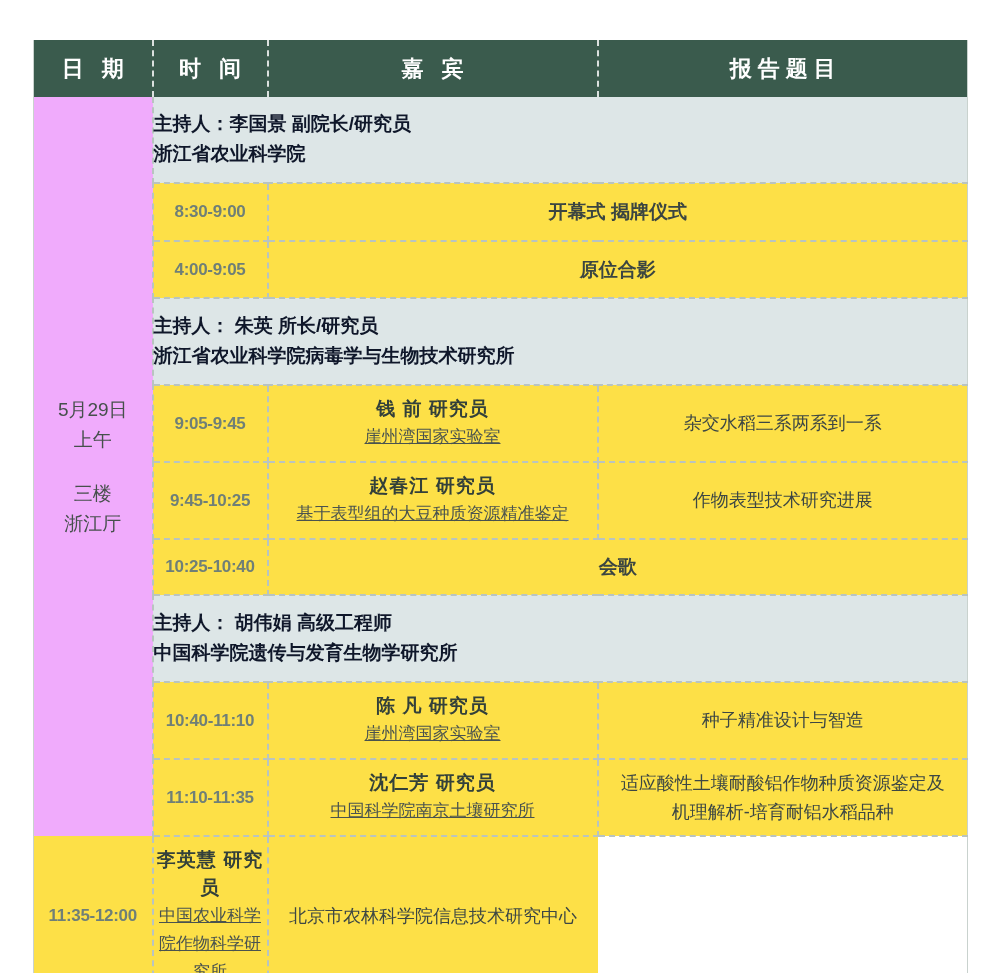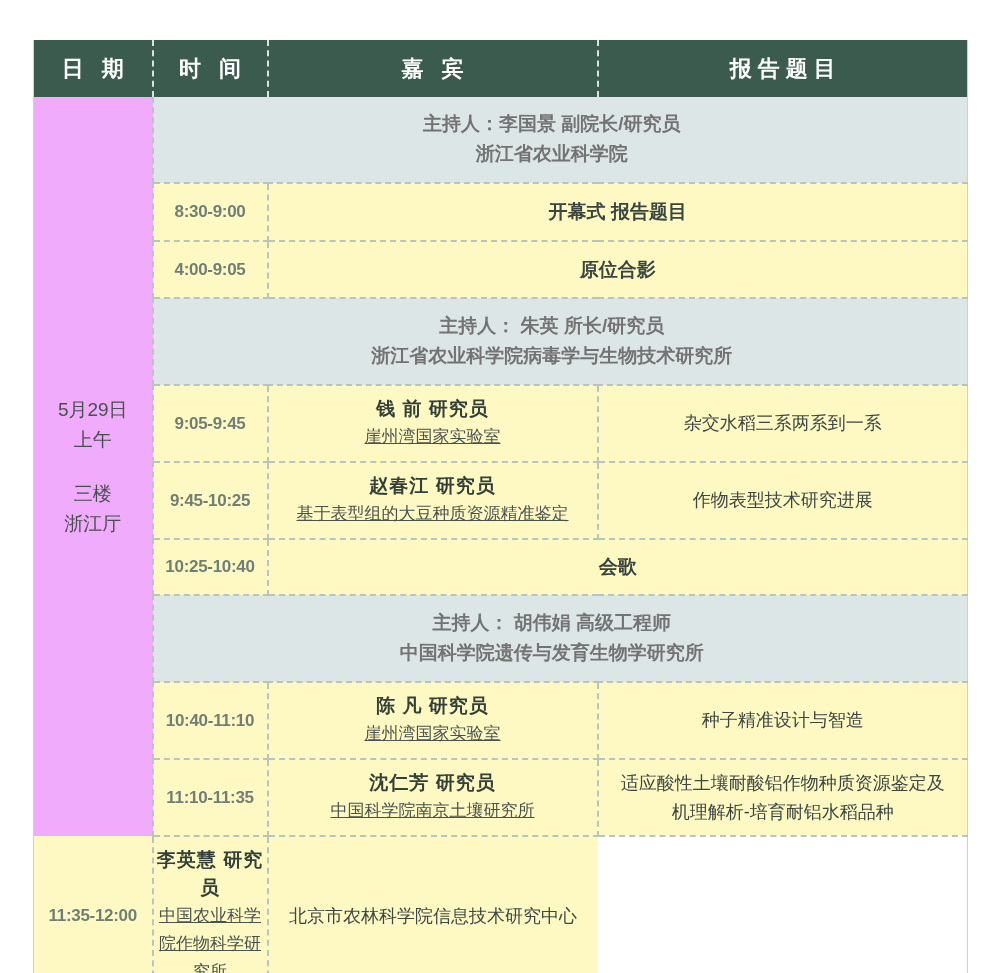--- a/index.html
+++ b/index.html
@@ -51,21 +51,21 @@
     text-indent: 6px;
     border-right: 2px dashed rgba(255,255,255,0.82);
   }
   .hdr th:last-child { border-right: none; }
 
   
   .dash-r { border-right: 2px dashed #b9c4c0; }
   .dash-b { border-bottom: 2px dashed #b9c4c0; }
   .solid-b { border-bottom: 1px solid #dfe5e3; }
 
-  .cell-plain { background: #fef9c3; }
+  .cell-plain { background: #fde047; }
   .cell-host  { background: #dde6e7; }
   .cell-date  { background: #f0abfc; }
 
   
   col.c-date  { width: 119px; }
   col.c-time  { width: 115px; }
   col.c-guest { width: 330px; }
   col.c-topic { width: 370px; }
 
   
@@ -80,22 +80,21 @@
 
   .time-txt {
     text-align: center;
     color: #6f7f77;
     font-size: 17px;
     font-weight: bold;
     letter-spacing: -0.3px;
   }
 
   .host-txt {
-    text-align: center;
-    color: #737373;
+    color: #0f172a;
     font-size: 19px;
     font-weight: bold;
     line-height: 30px;
     padding: 12px 17px 13px 0;
   }
   .host-txt .l2 { display: block; }
 
   .center-strong {
     text-align: center;
     color: #3b4541;
@@ -169,21 +168,21 @@
           <span class="l2">浙江省农业科学院</span>
         </div>
       </td>
     </tr>
 
     <tr>
       <td class="cell-plain dash-r dash-b" style="height:58px">
         <div class="time-txt">8:30-9:00</div>
       </td>
       <td class="cell-plain dash-b" colspan="2">
-        <div class="center-strong">开幕式  报告题目</div>
+        <div class="center-strong">开幕式  揭牌仪式</div>
       </td>
     </tr>
 
     <tr>
       <td class="cell-plain dash-r dash-b" style="height:57px">
         <div class="time-txt">4:00-9:05</div>
       </td>
       <td class="cell-plain dash-b" colspan="2">
         <div class="center-strong">原位合影</div>
       </td>

